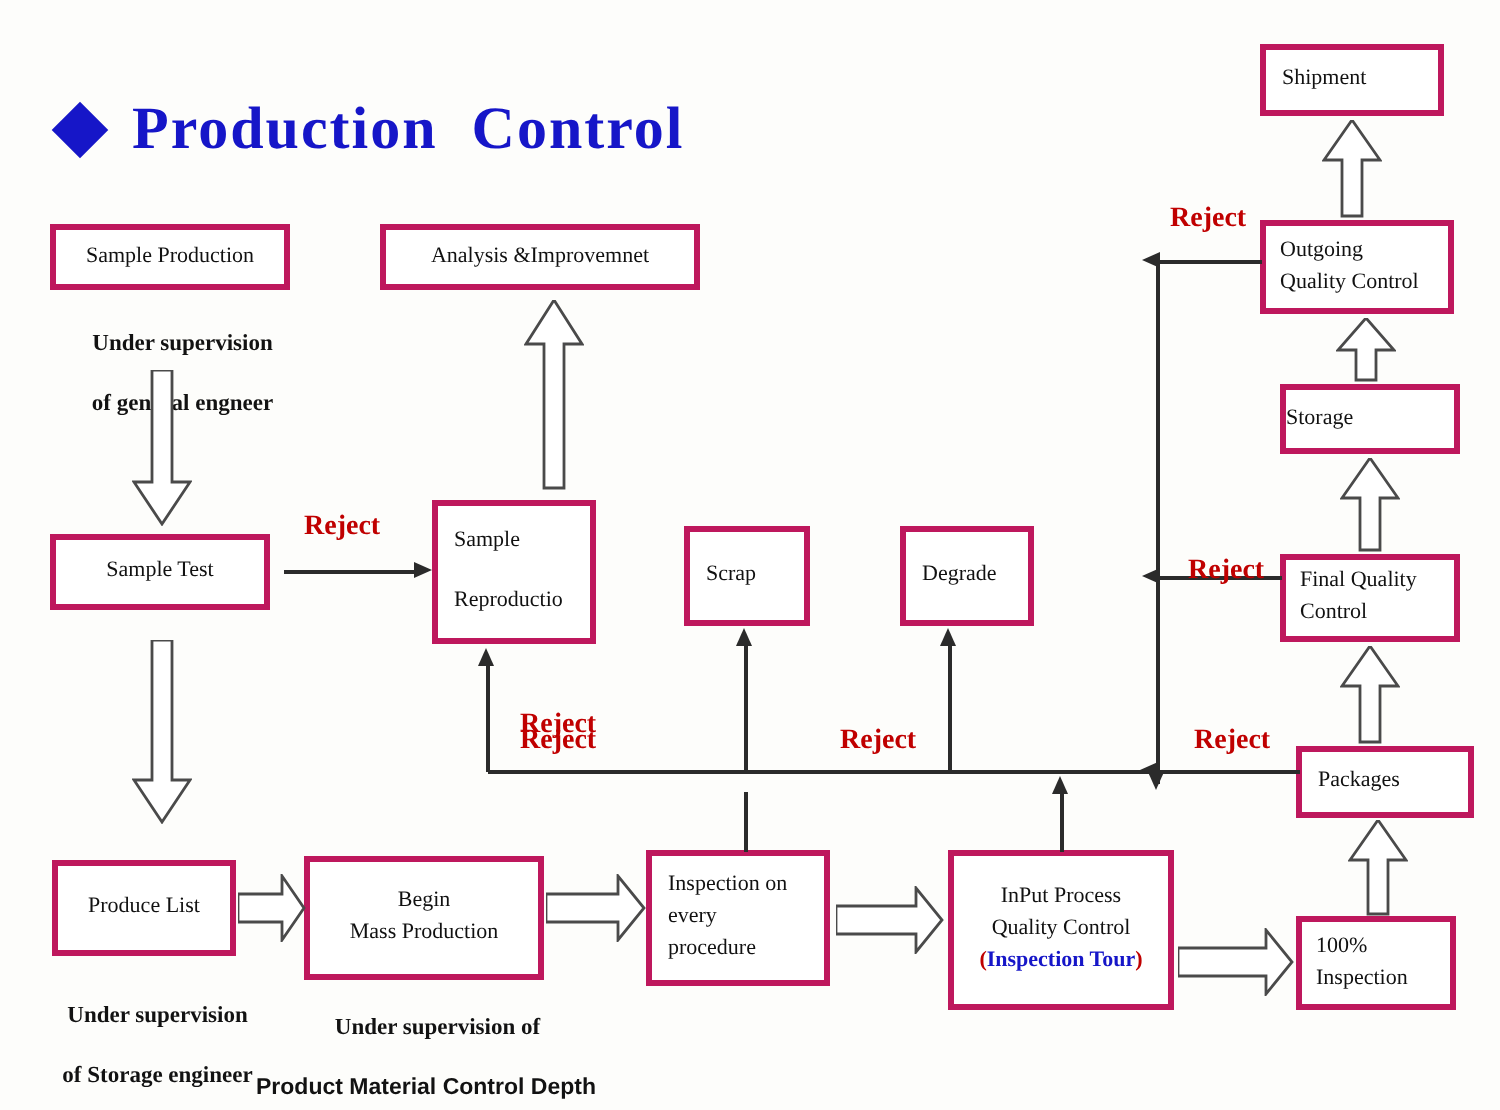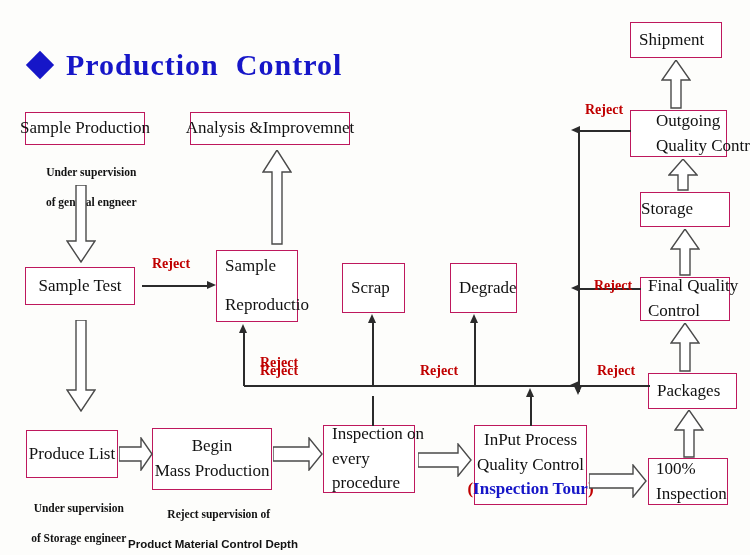--- a/index.html
+++ b/index.html
@@ -37,28 +37,28 @@
     font-family: "Liberation Serif", serif;
     font-weight: bold;
     font-size: 30px;
     letter-spacing: 1px;
     white-space: pre;
   }
 
   
   .box {
     position: absolute;
-    border: 1px solid #be185d;
+    border: 3px solid #be185d;
     background: #ffffff;
     box-sizing: border-box;
     display: flex;
     flex-direction: column;
     justify-content: center;
     font-family: "Liberation Serif", serif;
-    font-size: 17px;
+    font-size: 11px;
     color: #111111;
     line-height: 1.45;
     padding: 2px 6px;
   }
   .box.center { align-items: center; text-align: center; }
   .box.left   { align-items: flex-start; text-align: left; }
   .box .ln { white-space: pre; }
 
   
   .caption {
@@ -154,21 +154,21 @@
   <div class="caption" style="left:8px; top:486px; width:130px;">
     <span>Under supervision</span><br>
     <span>of Storage engineer</span>
   </div>
 
   <div class="box center" style="left:152px; top:428px; width:120px; height:62px;">
     <span class="ln">Begin</span>
     <span class="ln">Mass Production</span>
   </div>
   <div class="caption" style="left:128px; top:492px; width:170px;">
-    <span>Reject supervision of</span>
+    <span>Under supervision of</span>
     <span class="sans">Product Material Control Depth</span>
     
   </div>
 
   <div class="box left" style="left:323px; top:425px; width:92px; height:68px; padding-left:8px;">
     <span class="ln">Inspection on</span>
     <span class="ln">every</span>
     <span class="ln">procedure</span>
   </div>
 
@@ -189,21 +189,21 @@
 
   <div class="box left" style="left:640px; top:277px; width:90px; height:44px; padding-left:7px;">
     <span class="ln">Final Quality</span>
     <span class="ln">Control</span>
   </div>
 
   <div class="box left" style="left:640px; top:192px; width:90px; height:35px; padding-left:0;">
     <span class="ln">Storage</span>
   </div>
 
-  <div class="box left" style="left:630px; top:110px; width:97px; height:47px; padding-left:25px;">
+  <div class="box left" style="left:630px; top:110px; width:97px; height:47px; padding-left:7px;">
     <span class="ln">Outgoing</span>
     <span class="ln">Quality Control</span>
   </div>
 
   <div class="box left" style="left:630px; top:22px; width:92px; height:36px; padding-left:8px;">
     <span class="ln">Shipment</span>
   </div>
 
   <div class="harrow" style="left:66px; top:185px;">
     <svg width="30" height="78" viewBox="0 0 30 78">

